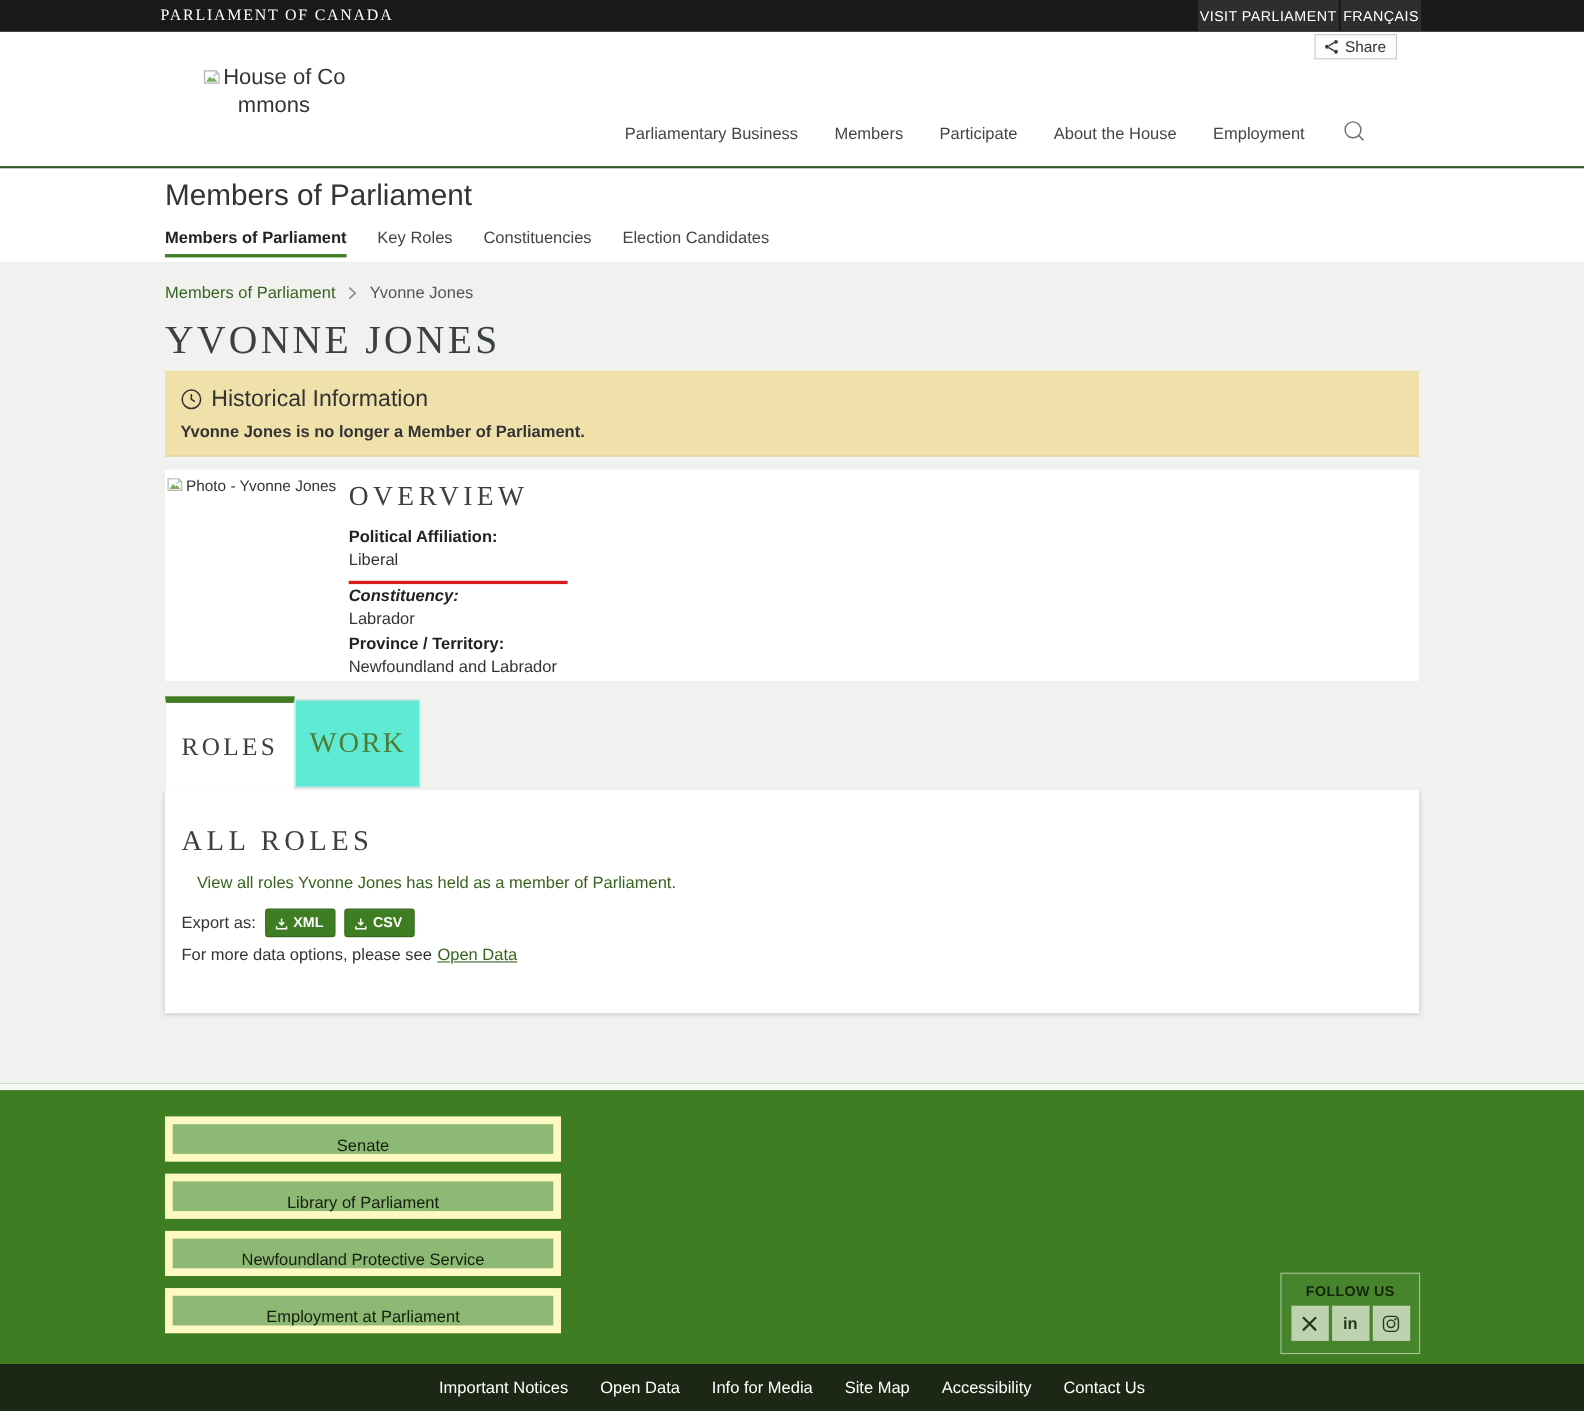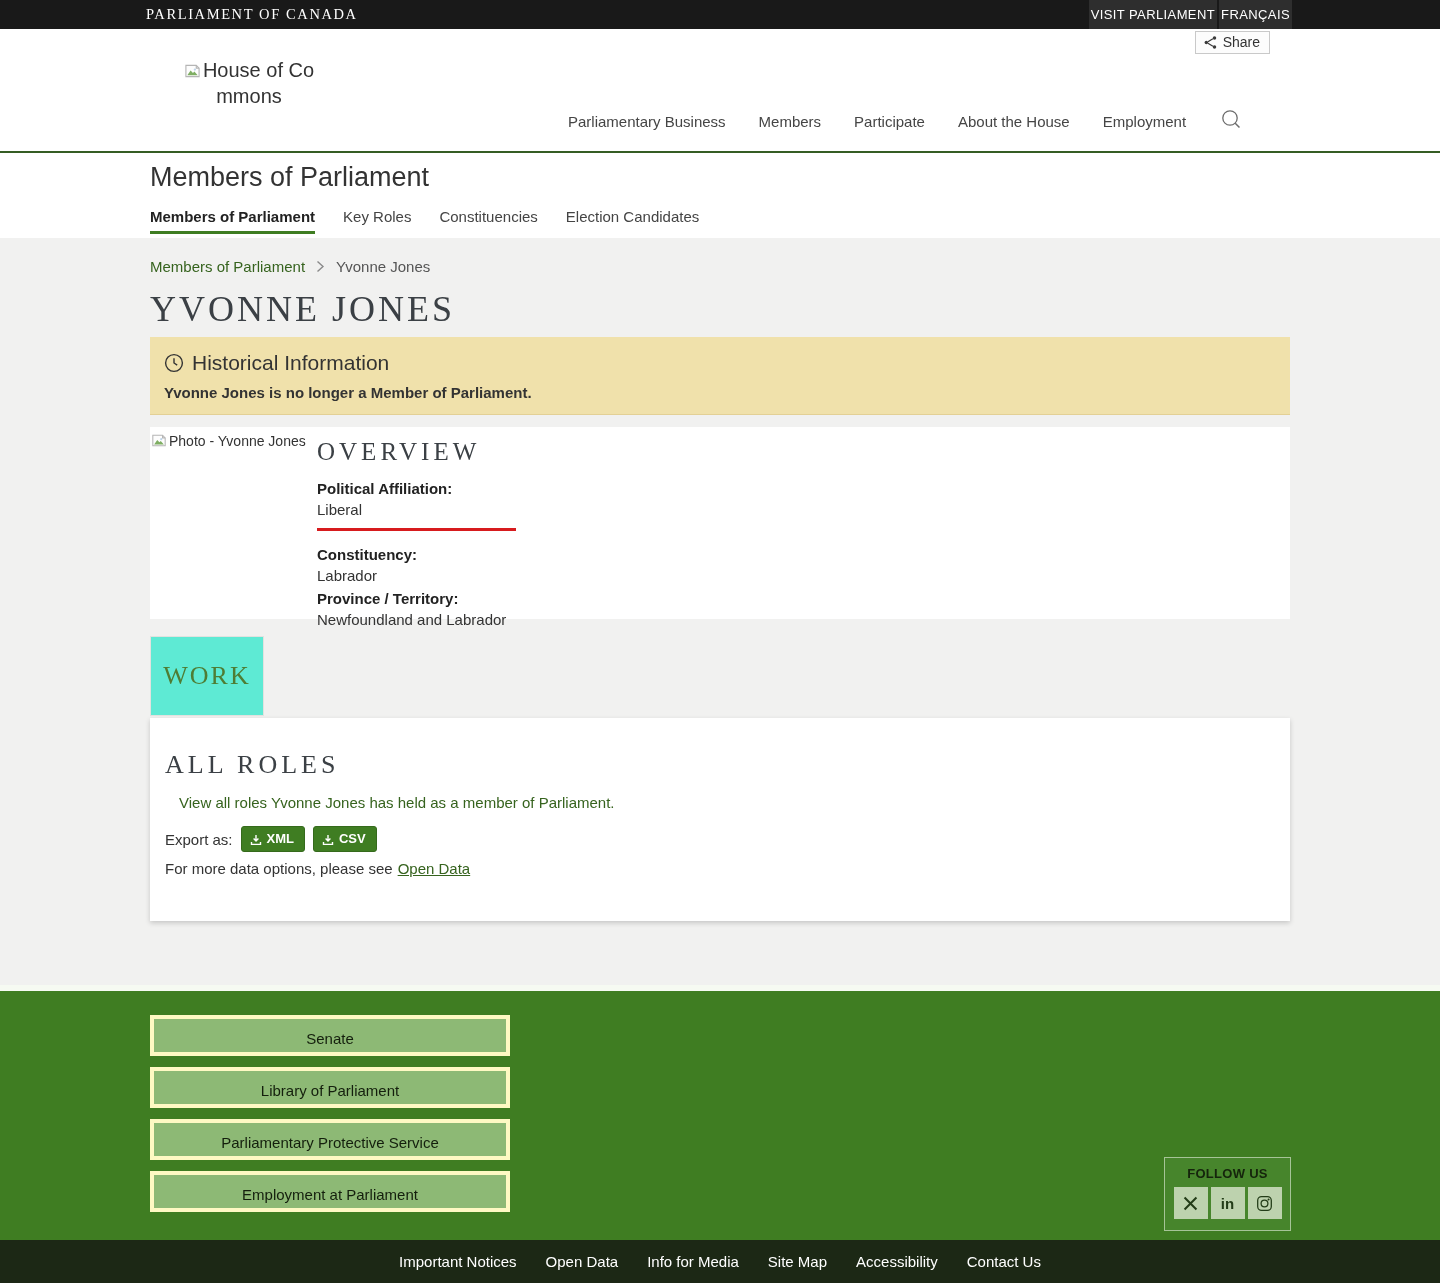--- a/index.html
+++ b/index.html
@@ -130,21 +130,21 @@
   .more-row { margin-top:8px; font-size:15px; color:#333; }
   .more-row a { color:#36631e; text-decoration:underline; margin-left:5px; }
 
   
   .footer {
     height:255px; background:#3f7d22; position:relative;
     border-top:6px solid #f6faf2; padding:24px 0 0 150px;
   }
   .footer-btn {
     display:block; width:360px; height:41px; margin-bottom:11px;
-    background:#8db975; border:4px solid #fef9c3; cursor:pointer;
+    background:#8db975; border:7px solid #fef9c3; cursor:pointer;
     font-family:"Liberation Sans", sans-serif;
     font-size:15px; color:#141f0d; line-height:39px;
   }
   .follow-box {
     position:absolute; top:166px; right:149px; width:127px; height:74px;
     background:#47852c; border:1px solid #a6c497; text-align:center; padding-top:8px;
   }
   .follow-title { font-size:13px; font-weight:bold; color:#15240c; letter-spacing:.3px; }
   .social-row { margin-top:6px; display:flex; justify-content:center; gap:3px; }
   .social-btn {
@@ -257,28 +257,29 @@
             <circle cx="11.5" cy="7" r="1.2" fill="#bcd3e8"></circle>
           </svg>
       </span>
       <span>Photo - Yvonne Jones</span>
     </div>
     <div class="overview-body">
       <div class="overview-title">OVERVIEW</div>
       <div class="field-label">Political Affiliation:</div>
       <div class="field-value">Liberal</div>
       <div class="affil-line"></div>
-      <div class="field-label" style="margin-top:15px;">Constituency:</div>
+      <div class="field-label" style="margin-top:2px;font-style:italic;">Constituency:</div>
       <div class="field-value">Labrador</div>
       <div class="field-label" style="margin-top:6px;">Province / Territory:</div>
       <div class="field-value">Newfoundland and Labrador</div>
     </div>
   </div>
 
   <div class="content-tabs">
+    <div class="tab-roles">ROLES</div>
     <div class="tab-work">WORK</div>
   </div>
 
   <div class="roles-panel">
     <div class="roles-heading">ALL ROLES</div>
     <a href="#" class="view-roles-link">View all roles Yvonne Jones has held as a member of Parliament.</a>
     <div class="export-row">
       <span>Export as:</span>
       <button class="export-btn">
         <span style="display:inline-flex;">
@@ -301,21 +302,21 @@
     </div>
     <div class="more-row">
       <span>For more data options, please see</span><a href="#">Open Data</a>
     </div>
   </div>
 </div>
 
 <div class="footer">
   <button class="footer-btn">Senate</button>
   <button class="footer-btn">Library of Parliament</button>
-  <button class="footer-btn">Parliamentary Protective Service</button>
+  <button class="footer-btn">Newfoundland Protective Service</button>
   <button class="footer-btn">Employment at Parliament</button>
 
   <div class="follow-box">
     <div class="follow-title">FOLLOW US</div>
     <div class="social-row">
       <button class="social-btn" title="X (Twitter)">
         <span style="display:inline-flex;">
           <svg width="17" height="17" viewBox="0 0 20 20">
               <path d="M3 3 L17 17 M17 3 L3 17" stroke="#233c18" stroke-width="2.4" fill="none"></path>
             </svg>

